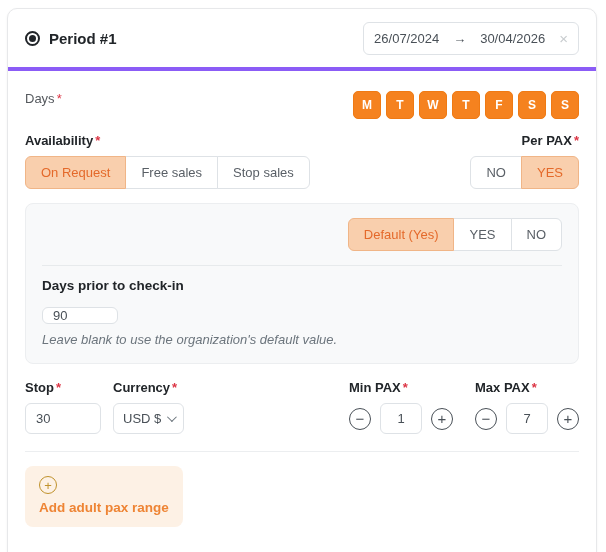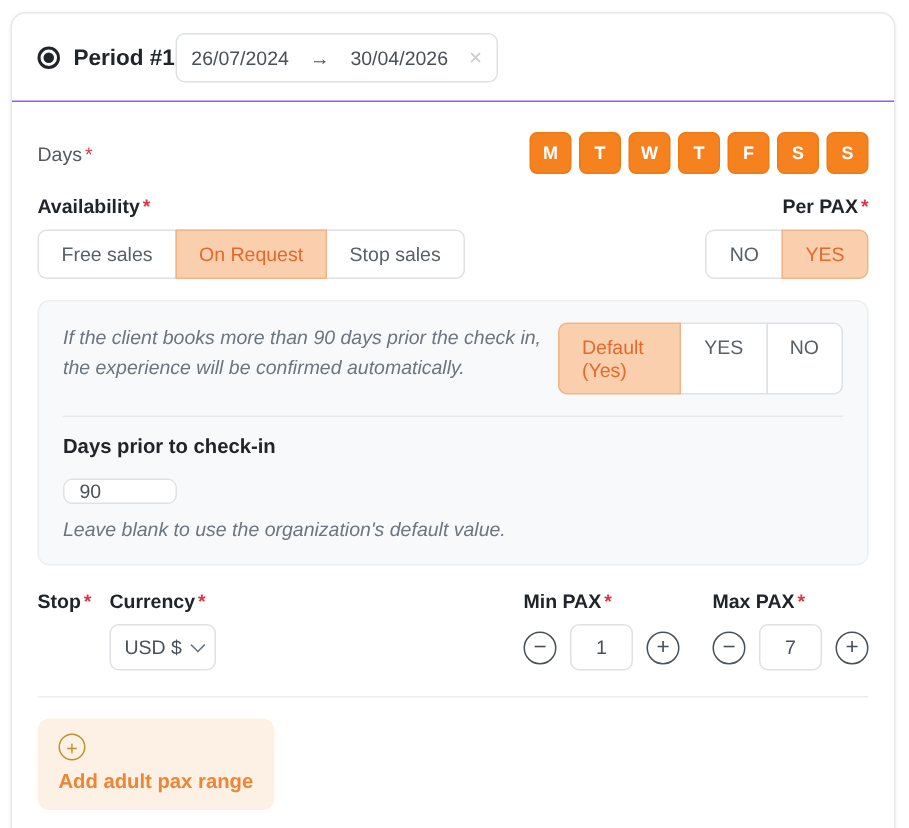--- a/index.html
+++ b/index.html
@@ -12,44 +12,44 @@
   .card {
     position: absolute; left: 7px; top: 8px;
     width: 590px; height: 600px;
     background: #fff;
     border: 1px solid #e7e8ea;
     border-radius: 10px;
     box-shadow: 0 1px 3px rgba(0,0,0,0.05);
   }
   
   .card-header {
-    display: flex; align-items: center; 
+    display: flex; align-items: center; justify-content: space-between;
     padding: 13px 17px 12px 17px;
-    border-bottom: 1px solid #8b5cf6;
+    border-bottom: 4px solid #8b5cf6;
   }
   .header-left { display: flex; align-items: center; gap: 9px; }
   .radio-icon {
     width: 15px; height: 15px; border: 2px solid #212529; border-radius: 50%;
     display: inline-flex; align-items: center; justify-content: center;
   }
   .radio-icon::after { content: ""; width: 7px; height: 7px; background: #212529; border-radius: 50%; }
   .period-title { font-size: 15px; font-weight: bold; color: #212529; }
   .date-range {
     display: flex; align-items: center; gap: 14px;
     border: 1px solid #dee2e6; border-radius: 6px;
     padding: 8px 10px; font-size: 13px; color: #495057;
   }
   .date-arrow { color: #495057; font-size: 13px; }
   .date-clear { color: #c8cccf; font-size: 15px; line-height: 1; cursor: pointer; }
   
   .card-body { padding: 20px 17px 0 17px; }
   .req { color: #dc3545; margin-left: 2px; }
   .row-between { display: flex; justify-content: space-between; }
   
-  .days-row { align-items: center; }
+  .days-row { align-items: flex-start; }
   .days-label { font-size: 13px; color: #55595e; }
   .day-buttons { display: flex; gap: 5px; }
   .day-btn {
     width: 28px; height: 28px; border-radius: 5px;
     background: #f5821f; border: 1px solid #ef7a14;
     color: #fff; font-size: 12px; font-weight: bold;
     display: inline-flex; align-items: center; justify-content: center;
     cursor: pointer;
   }
   
@@ -166,41 +166,40 @@
       </div>
     </div>
 
     
     <div class="row-between avail-row">
       <div>
         <div class="section-label">
           <span>Availability</span><span class="req">*</span>
         </div>
         <div class="btn-group">
+          <span class="tbtn selected">On Request</span>
           <span class="tbtn">Free sales</span>
-          <span class="tbtn selected">On Request</span>
           <span class="tbtn">Stop sales</span>
         </div>
       </div>
       <div class="per-pax-col">
         <div class="section-label">
           <span>Per PAX</span><span class="req">*</span>
         </div>
         <div class="btn-group">
           <span class="tbtn">NO</span>
           <span class="tbtn selected">YES</span>
         </div>
       </div>
     </div>
 
     
     <div class="panel">
       <div class="panel-top">
         <div>
-          <div class="panel-desc">If the client books more than 90 days prior the check in, the experience will be confirmed automatically.</div>
         </div>
         <div class="btn-group">
           <span class="tbtn selected">Default (Yes)</span>
           <span class="tbtn">YES</span>
           <span class="tbtn">NO</span>
         </div>
       </div>
       <hr class="panel-divider">
       <div>
         <div class="panel-title">Days prior to check-in</div>
@@ -208,20 +207,21 @@
         <div class="hint">Leave blank to use the organization's default value.</div>
       </div>
     </div>
 
     
     <div class="price-row">
       <div class="field-col">
         <div class="field-label">
           <span>Stop</span><span class="req">*</span>
         </div>
+        <input class="text-input price-input" value="30" style="">
       </div>
       <div class="field-col currency-col">
         <div class="field-label">
           <span>Currency</span><span class="req">*</span>
         </div>
         <div class="select-box">
           <span>USD $</span>
           <span class="chevron-down"></span>
         </div>
       </div>

